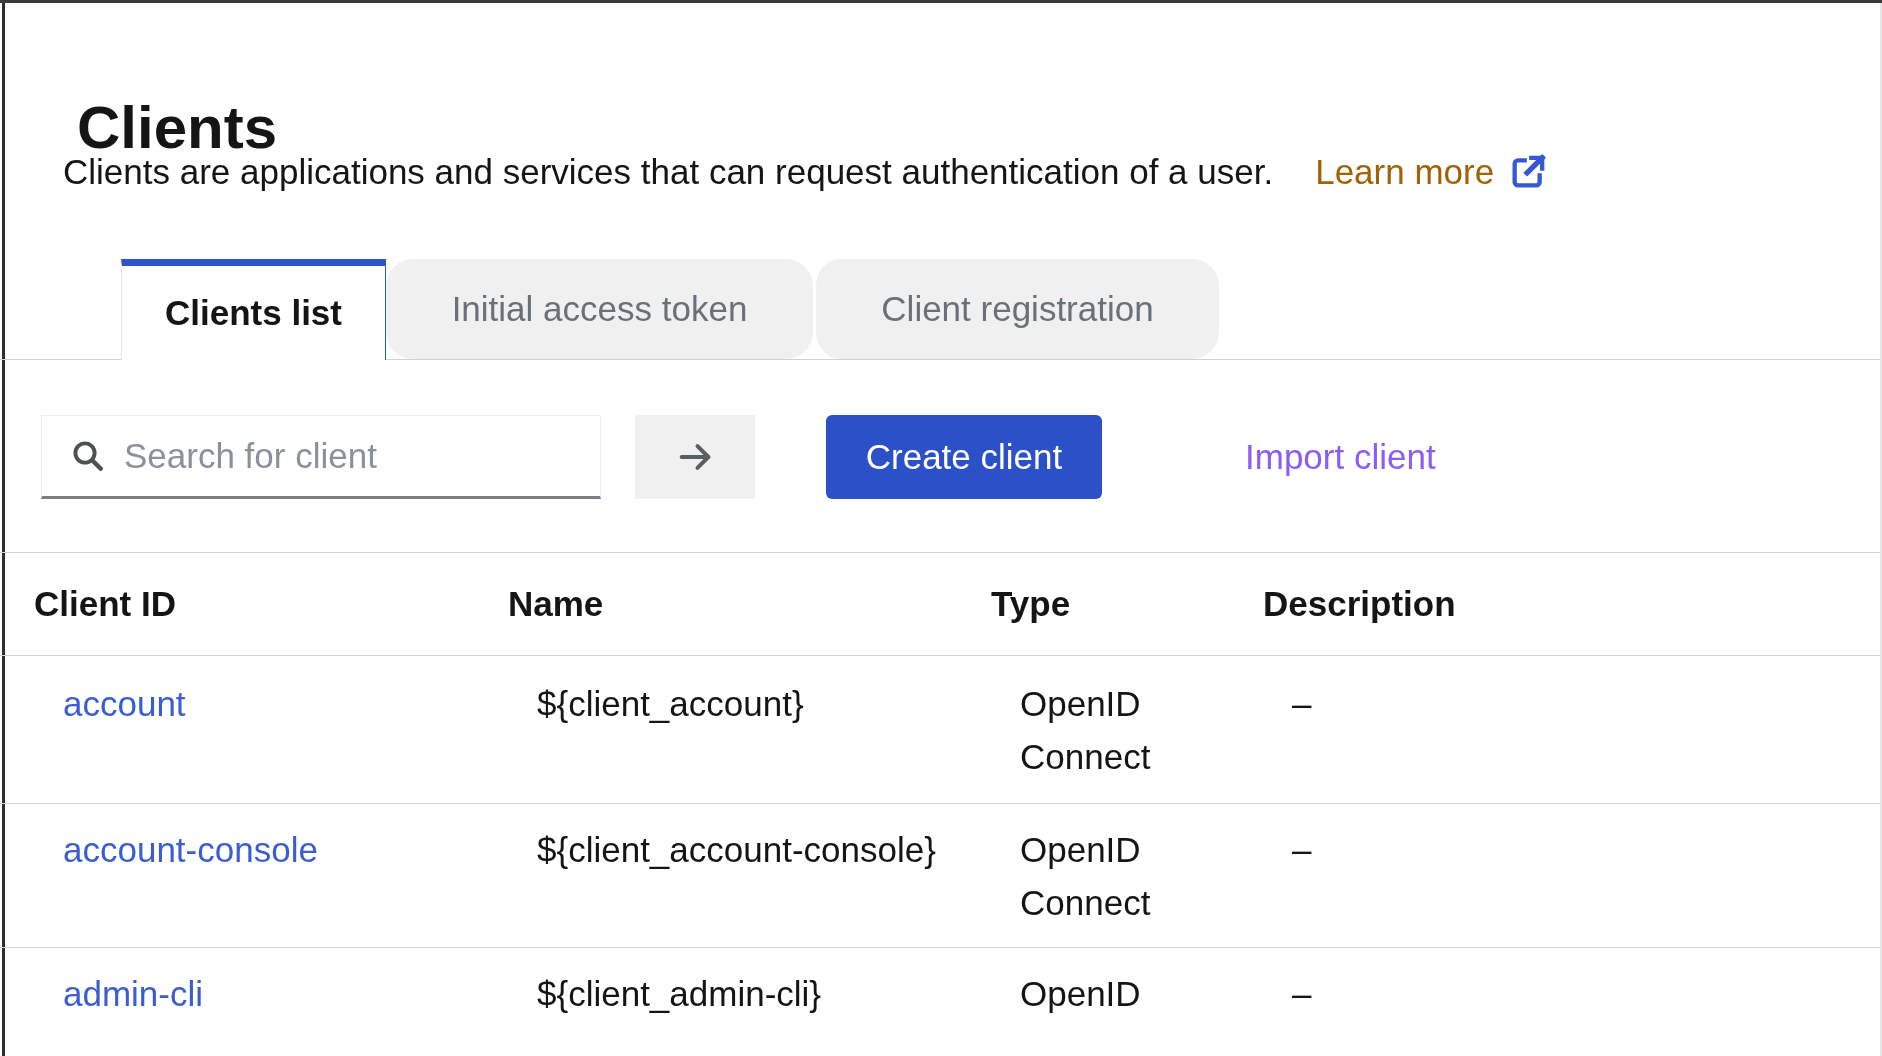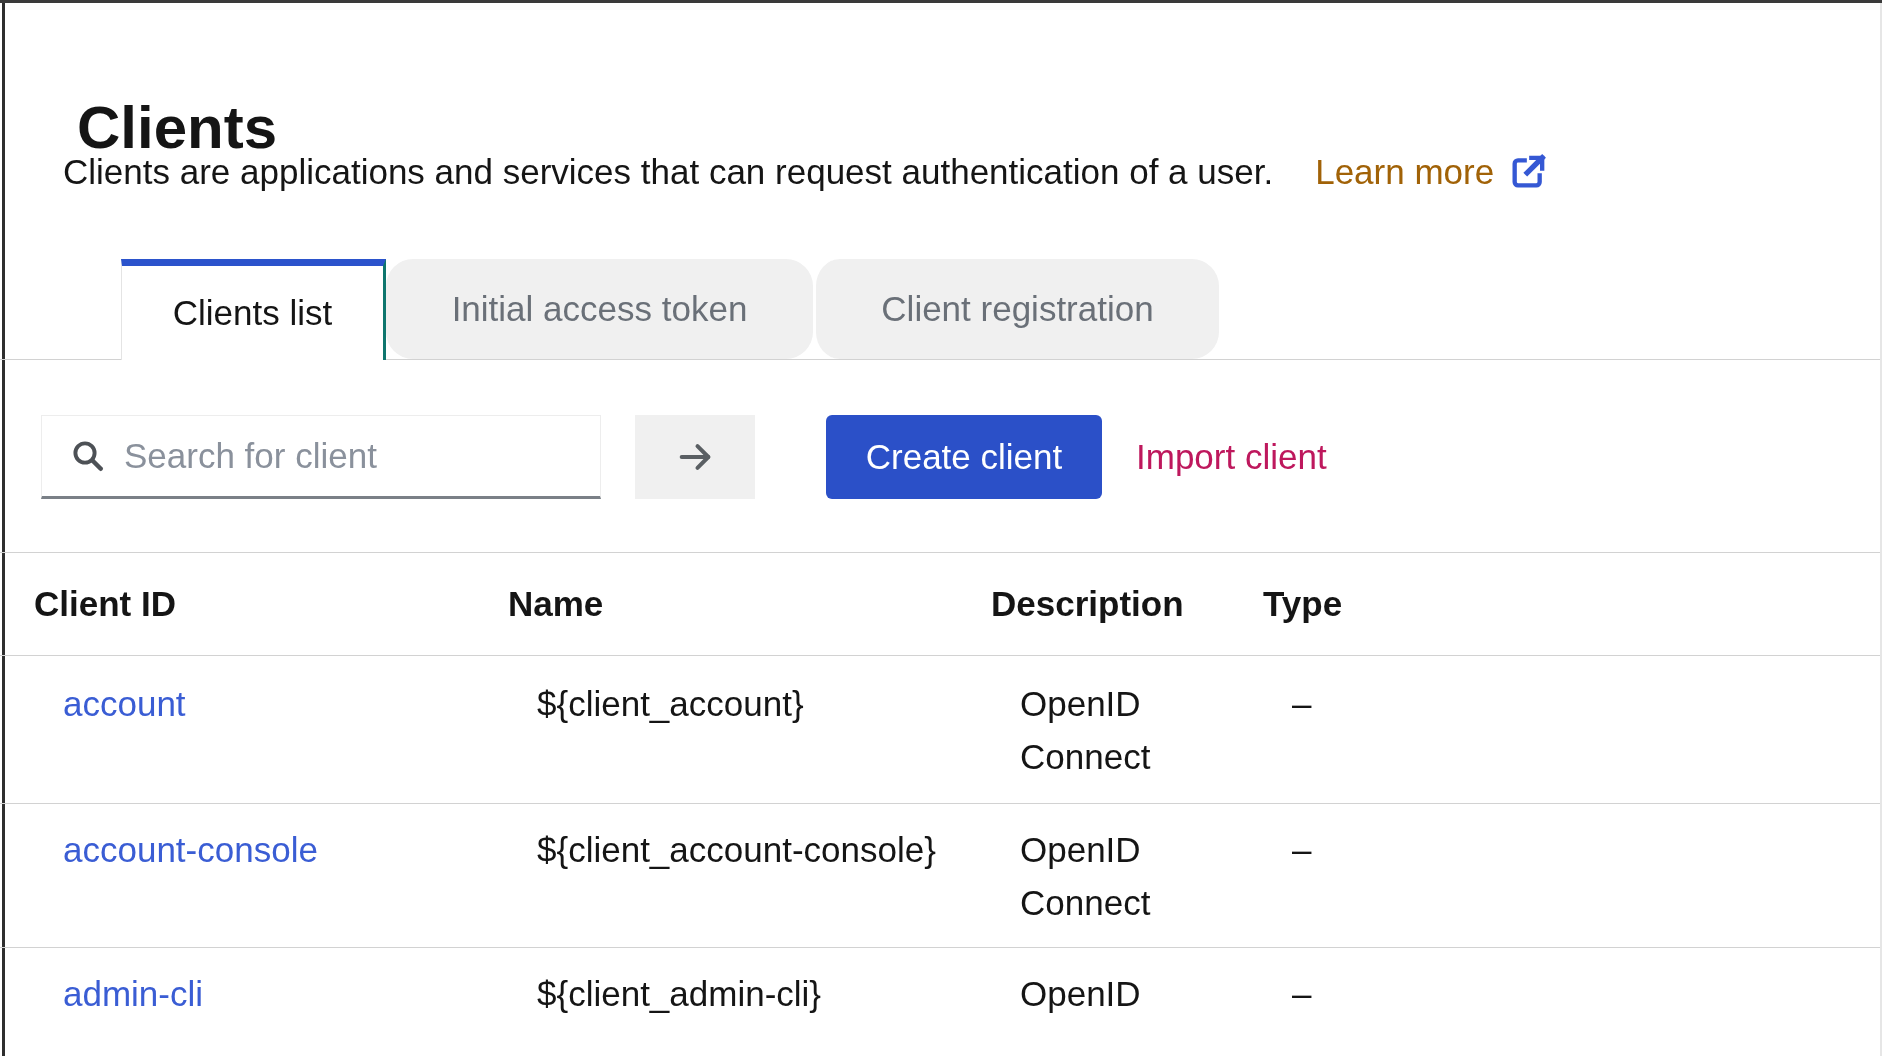--- a/index.html
+++ b/index.html
@@ -17,43 +17,43 @@
   .subtitle{font-size:35px;color:#151515;}
   .learn-more{display:inline-flex;align-items:center;gap:14px;color:#a16207;font-size:35px;text-decoration:none;cursor:pointer;}
   .learn-more svg{width:40px;height:40px;}
 
   
   .tabbar{position:absolute;left:0;right:0;top:256px;height:100px;display:flex;align-items:stretch;border-bottom:1px solid #d2d2d2;}
   .tab-spacer{width:121px;}
   .tab{display:flex;align-items:center;justify-content:center;font-size:35px;cursor:pointer;box-sizing:border-box;}
   .tab.active{
     width:265px;background:#fff;color:#151515;border-top:7px solid #2b53cc;
-    border-left:1px solid #e4e4e4;border-right:3px solid #0f766e;
-    height:101px;position:relative;z-index:1;
+    border-left:1px solid #e4e4e4;border-right:1px solid #0f766e;
+    height:101px;position:relative;z-index:1;font-weight:bold;
   }
   .tab.inactive{background:#f0f0f0;color:#6a7078;border-radius:27px;}
   .tab.t2{width:427px;}
   .tab.t3{width:406px;border-left:3px solid #fff;}
 
   
   .toolbar{position:absolute;left:41px;top:412px;height:84px;display:flex;align-items:stretch;gap:34px;}
   .search-box{
     width:560px;box-sizing:border-box;background:#fff;display:flex;align-items:center;gap:16px;
     border:1px solid #ededed;border-bottom:3px solid #7a8087;padding-left:28px;
   }
   .search-box svg{width:36px;height:36px;flex:0 0 auto;}
   .search-box input{flex:1;border:none;outline:none;font-size:35px;font-family:"Liberation Sans",sans-serif;color:#151515;min-width:0;background:transparent;}
   .search-box input::placeholder{color:#8a919c;opacity:1;}
   .search-go{width:120px;background:#f0f0f0;border:none;display:flex;align-items:center;justify-content:center;cursor:pointer;}
   .search-go svg{width:40px;height:40px;}
   .btn-primary{
     margin-left:37px;width:276px;background:#2b50c8;color:#fff;border:none;border-radius:6px;
     font-size:35px;font-family:"Liberation Sans",sans-serif;display:flex;align-items:center;justify-content:center;cursor:pointer;
   }
-  .link-import{align-self:center;color:#be185d;font-size:35px;text-decoration:none;cursor:pointer;}
+  .link-import{margin-left:109px;align-self:center;color:#8b5cf6;font-size:35px;text-decoration:none;cursor:pointer;}
 
   
   .table{position:absolute;left:0;right:0;top:549px;}
   .thead{
     height:104px;box-sizing:border-box;border-top:1px solid #d2d2d2;border-bottom:1px solid #d2d2d2;
     display:grid;grid-template-columns:474px 483px 272px 1fr;align-items:center;padding-left:34px;
     font-weight:700;font-size:35px;color:#151515;
   }
   .trow{
     display:grid;grid-template-columns:474px 483px 272px 1fr;padding-left:63px;
@@ -121,22 +121,22 @@
       </span>
     </button>
     <button class="btn-primary">Create client</button>
     <a class="link-import">Import client</a>
   </div>
 
   <div class="table">
     <div class="thead">
       <div>Client ID</div>
       <div>Name</div>
+      <div>Type</div>
       <div>Description</div>
-      <div>Type</div>
     </div>
 
     <div class="trow r1">
       <div><a class="cell-id">account</a></div>
       <div class="cell-name">${client_account}</div>
       <div class="cell-type"><span>OpenID Connect</span></div>
       <div class="cell-desc">–</div>
     </div>
 
     <div class="trow r2">

